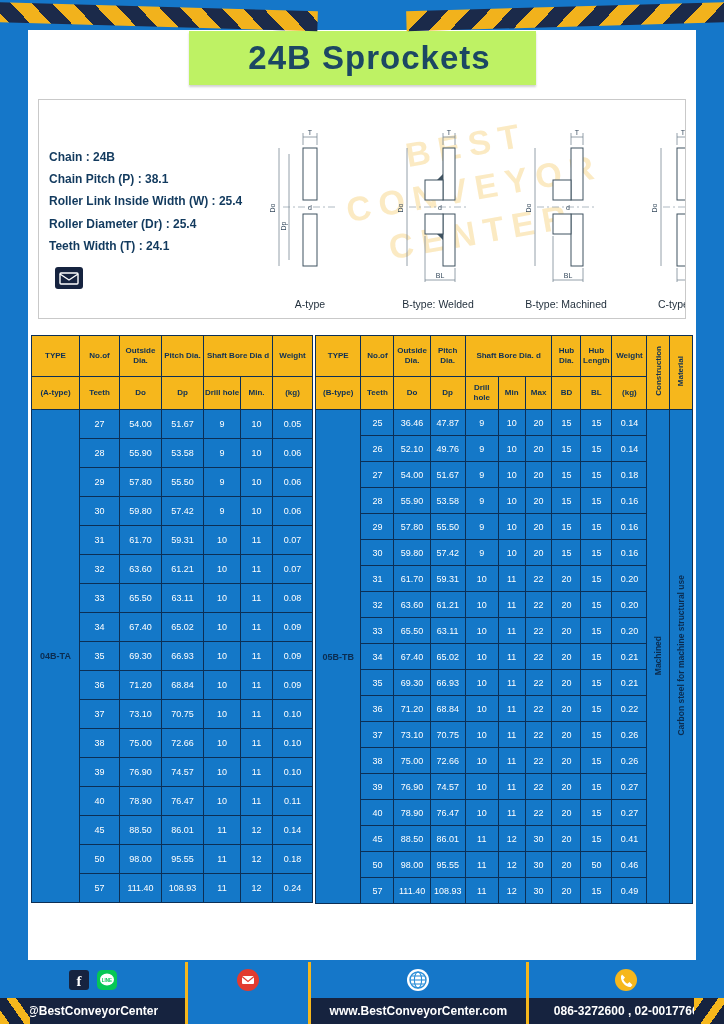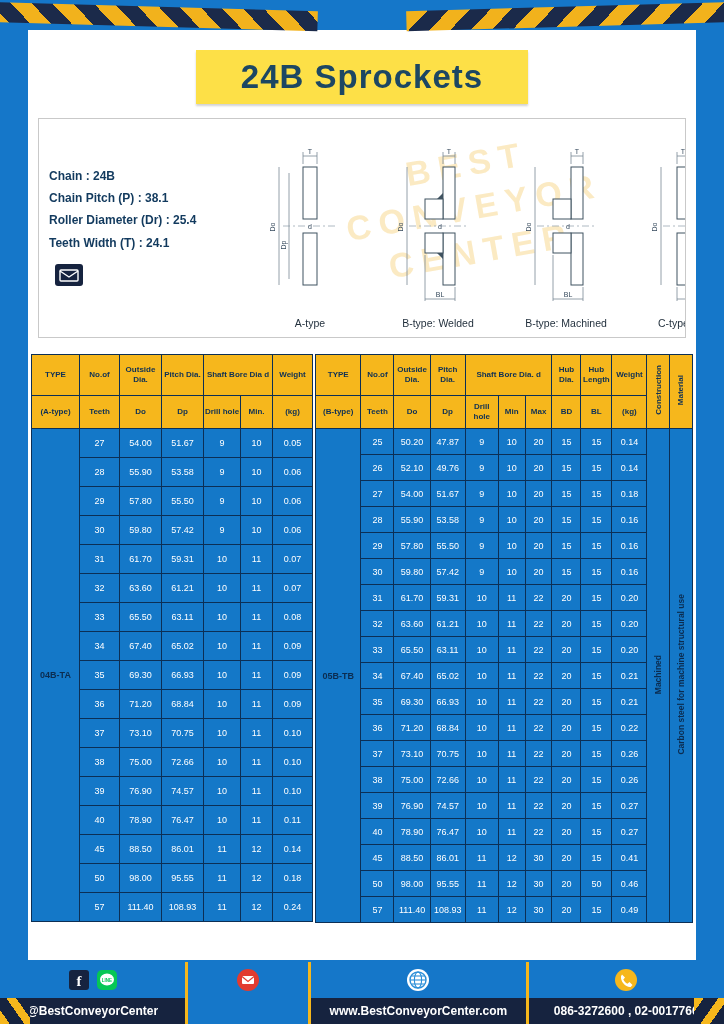--- a/index.html
+++ b/index.html
@@ -8,23 +8,23 @@
 
   
   .hazard { position:absolute; height:20px; z-index:5; }
   .hazard-left  { left:-12px; top:2px; width:330px; transform:rotate(1.6deg); transform-origin:left top;
                   background:repeating-linear-gradient(45deg,#f2b21c 0 15px,#1b2a4a 15px 30px); }
   .hazard-right { right:-12px; top:2px; width:330px; transform:rotate(-1.6deg); transform-origin:right top;
                   background:repeating-linear-gradient(135deg,#f2b21c 0 15px,#1b2a4a 15px 30px); }
 
   .content { position:absolute; left:28px; right:28px; top:30px; bottom:64px; background:#ffffff; }
 
-  .title-box { width:332px; height:54px; margin:20px auto 0; background:#fde047;
+  .title-box { width:332px; height:54px; margin:1px auto 0; background:#bef264;
                display:flex; align-items:center; justify-content:center;
-               box-shadow:0 2px 2px rgba(0,0,0,0.18); }
+               box-shadow:0 2px 2px rgba(0,0,0,0.18);padding-left:15px; }
   .title-box h1 { margin:0; font-size:33px; font-weight:bold; color:#1c4763; letter-spacing:1px; }
 
   
   .spec-panel { position:relative; margin:14px 10px 0; height:220px; border:1px solid #c9c9c9;
                 background:#fff; display:flex; padding:8px 10px; box-sizing:border-box; overflow:hidden; }
   .spec-left { width:218px; padding-top:38px; flex:0 0 auto; position:relative; z-index:1; }
   .spec-line { font-size:12px; font-weight:bold; color:#123a5e; line-height:1.85; white-space:nowrap; }
   .mail-badge { margin:10px 0 0 6px; width:30px; }
 
   .watermark { position:absolute; left:230px; top:22px; width:410px; text-align:center;
@@ -93,20 +93,21 @@
     <div class="spec-panel">
       <div class="watermark">
         <div>Best</div>
         <div>Conveyor</div>
         <div>Center</div>
       </div>
 
       <div class="spec-left">
         <div class="spec-line">Chain : 24B</div>
         <div class="spec-line">Chain Pitch (P) : 38.1</div>
+        <div class="spec-line">Roller Link Inside Width (W) : 25.4</div>
         <div class="spec-line">Roller Diameter (Dr) : 25.4</div>
         <div class="spec-line">Teeth Width (T) : 24.1</div>
         <div class="mail-badge">
           <svg width="28" height="22" viewBox="0 0 28 22">
             <rect x="0" y="0" width="28" height="22" rx="3" fill="#16233f"></rect>
             <rect x="5" y="6" width="18" height="11" rx="1" fill="none" stroke="#ffffff" stroke-width="1.4"></rect>
             <path d="M5,7 l9,6 9,-6" fill="none" stroke="#ffffff" stroke-width="1.4"></path>
           </svg>
         </div>
       </div>
@@ -418,21 +419,21 @@
             <th>Max</th>
             <th>BD</th>
             <th>BL</th>
             <th>(kg)</th>
           </tr>
         </thead>
         <tbody>
             <tr>
               <td rowspan="19" class="type-cell">05B-TB</td>
               <td>25</td>
-              <td>50.20</td>
+              <td>36.46</td>
               <td>47.87</td>
               <td>9</td>
               <td>10</td>
               <td>20</td>
               <td>15</td>
               <td>15</td>
               <td>0.14</td>
               <td rowspan="19" class="vcell"><span class="vtext">Machined</span></td>
               <td rowspan="19" class="vcell"><span class="vtext">Carbon steel for machine structural use</span></td>
             </tr>

